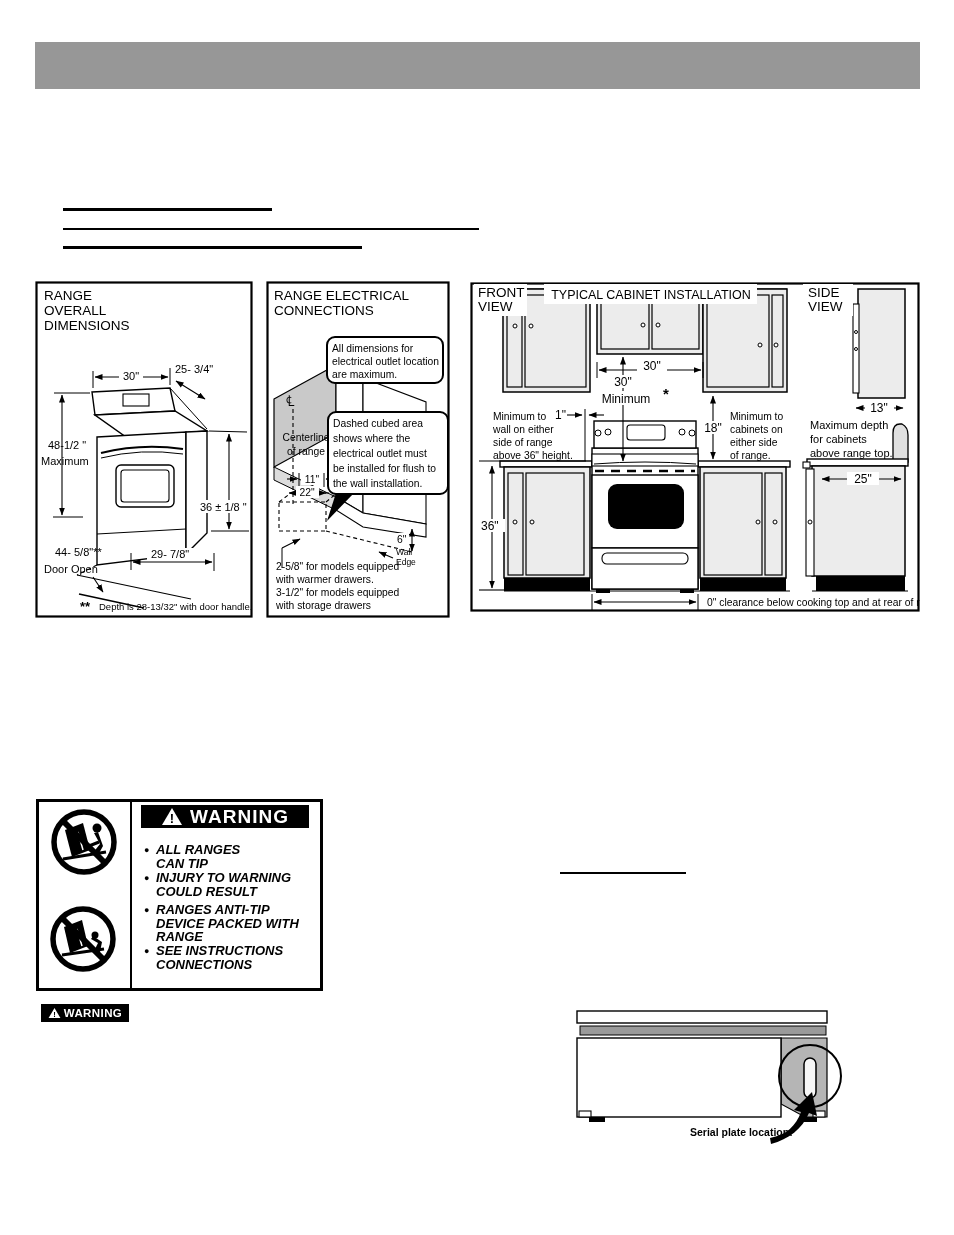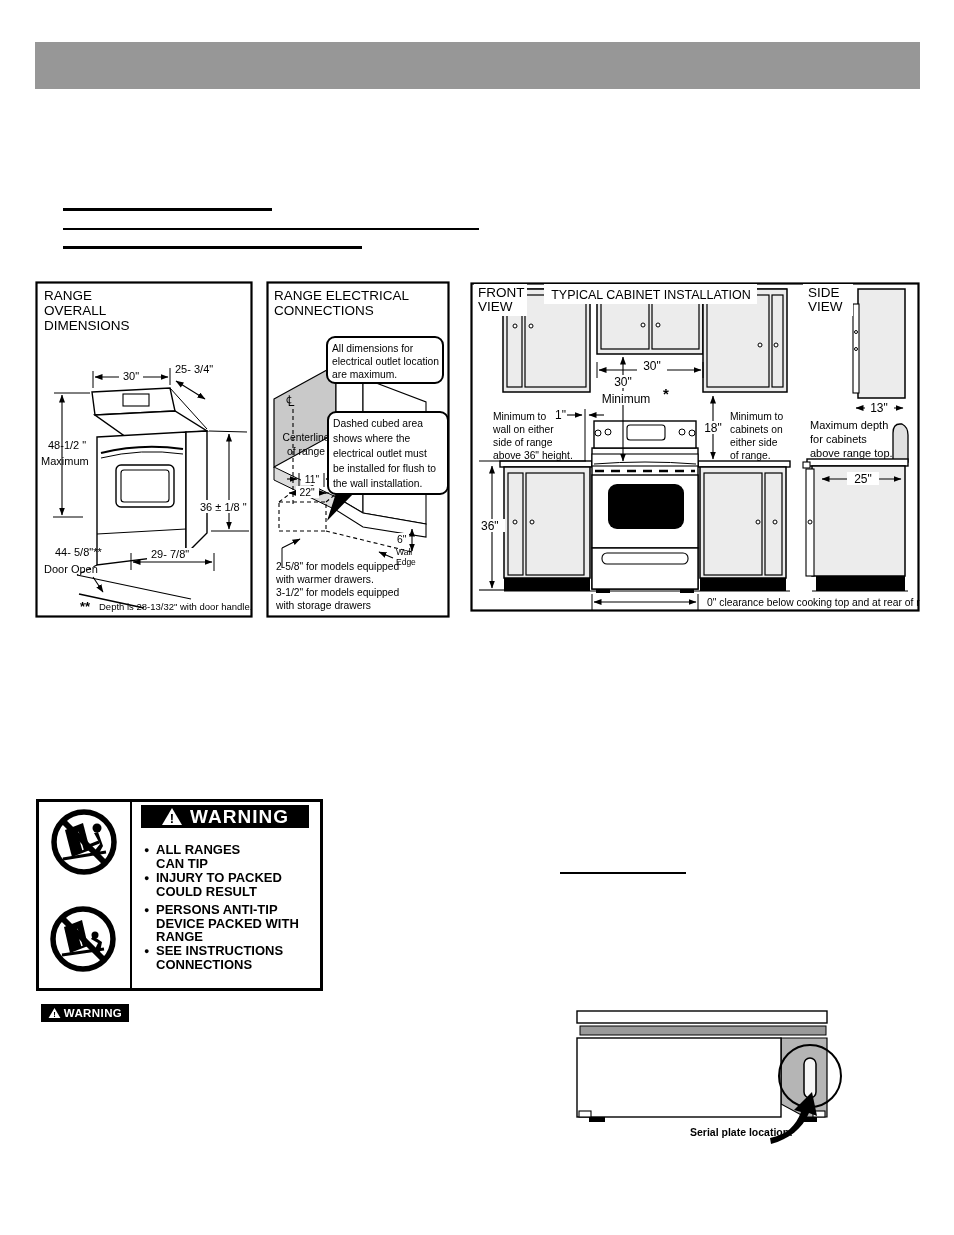--- a/index.html
+++ b/index.html
@@ -25,21 +25,21 @@
   .dash{stroke:#000;stroke-width:1.1;fill:none;stroke-dasharray:4,3;}
   .callout{fill:#fff;stroke:#000;stroke-width:2;}
   
   .warnbox{position:absolute;left:36px;top:799px;width:287px;height:192px;border:3px solid #000;box-sizing:border-box;background:#fff;}
   .warn-left{position:absolute;left:0;top:0;width:91px;height:100%;border-right:2px solid #000;}
   .warn-right{position:absolute;left:93px;top:0;right:0;bottom:0;}
   .warn-banner{position:absolute;left:9px;top:3px;width:168px;height:23px;background:#000;color:#fff;display:flex;align-items:center;justify-content:center;gap:7px;}
   .warn-banner span{font-weight:bold;font-size:19px;letter-spacing:1px;}
   .warn-item{position:absolute;left:12px;font-weight:bold;font-size:13px;line-height:13.5px;}
   .warn-item .blt{position:absolute;left:0;top:1px;font-size:9px;}
-  .warn-item span.line{display:block;padding-left:12px;}
+  .warn-item span.line{display:block;padding-left:12px;font-style:italic;}
   .warnsmall{position:absolute;left:41px;top:1004px;width:88px;height:18px;background:#000;color:#fff;display:flex;align-items:center;justify-content:center;gap:3px;}
   .warnsmall span{font-weight:bold;font-size:11.5px;letter-spacing:.4px;}
 </style>
 </head>
 <body>
 
 <div class="abs" style="left:35px;top:42px;width:885px;height:47px;background:#979797;"></div>
 
 <div class="ul" style="left:63px;top:208px;width:209px;height:3px;"></div>
 <div class="ul" style="left:63px;top:228px;width:416px;height:2px;"></div>
@@ -360,26 +360,26 @@
       </svg>
       <span>WARNING</span>
     </div>
     <div class="warn-item" style="top:41px;">
       <span class="blt">●</span>
       <span class="line">ALL RANGES</span>
       <span class="line">CAN TIP</span>
     </div>
     <div class="warn-item" style="top:69px;">
       <span class="blt">●</span>
-      <span class="line">INJURY TO PACKED</span>
+      <span class="line">INJURY TO WARNING</span>
       <span class="line">COULD RESULT</span>
     </div>
     <div class="warn-item" style="top:101px;">
       <span class="blt">●</span>
-      <span class="line">PERSONS ANTI-TIP</span>
+      <span class="line">RANGES ANTI-TIP</span>
       <span class="line">DEVICE PACKED WITH</span>
       <span class="line">RANGE</span>
     </div>
     <div class="warn-item" style="top:142px;">
       <span class="blt">●</span>
       <span class="line">SEE INSTRUCTIONS</span>
       <span class="line">CONNECTIONS</span>
     </div>
   </div>
 </div>

